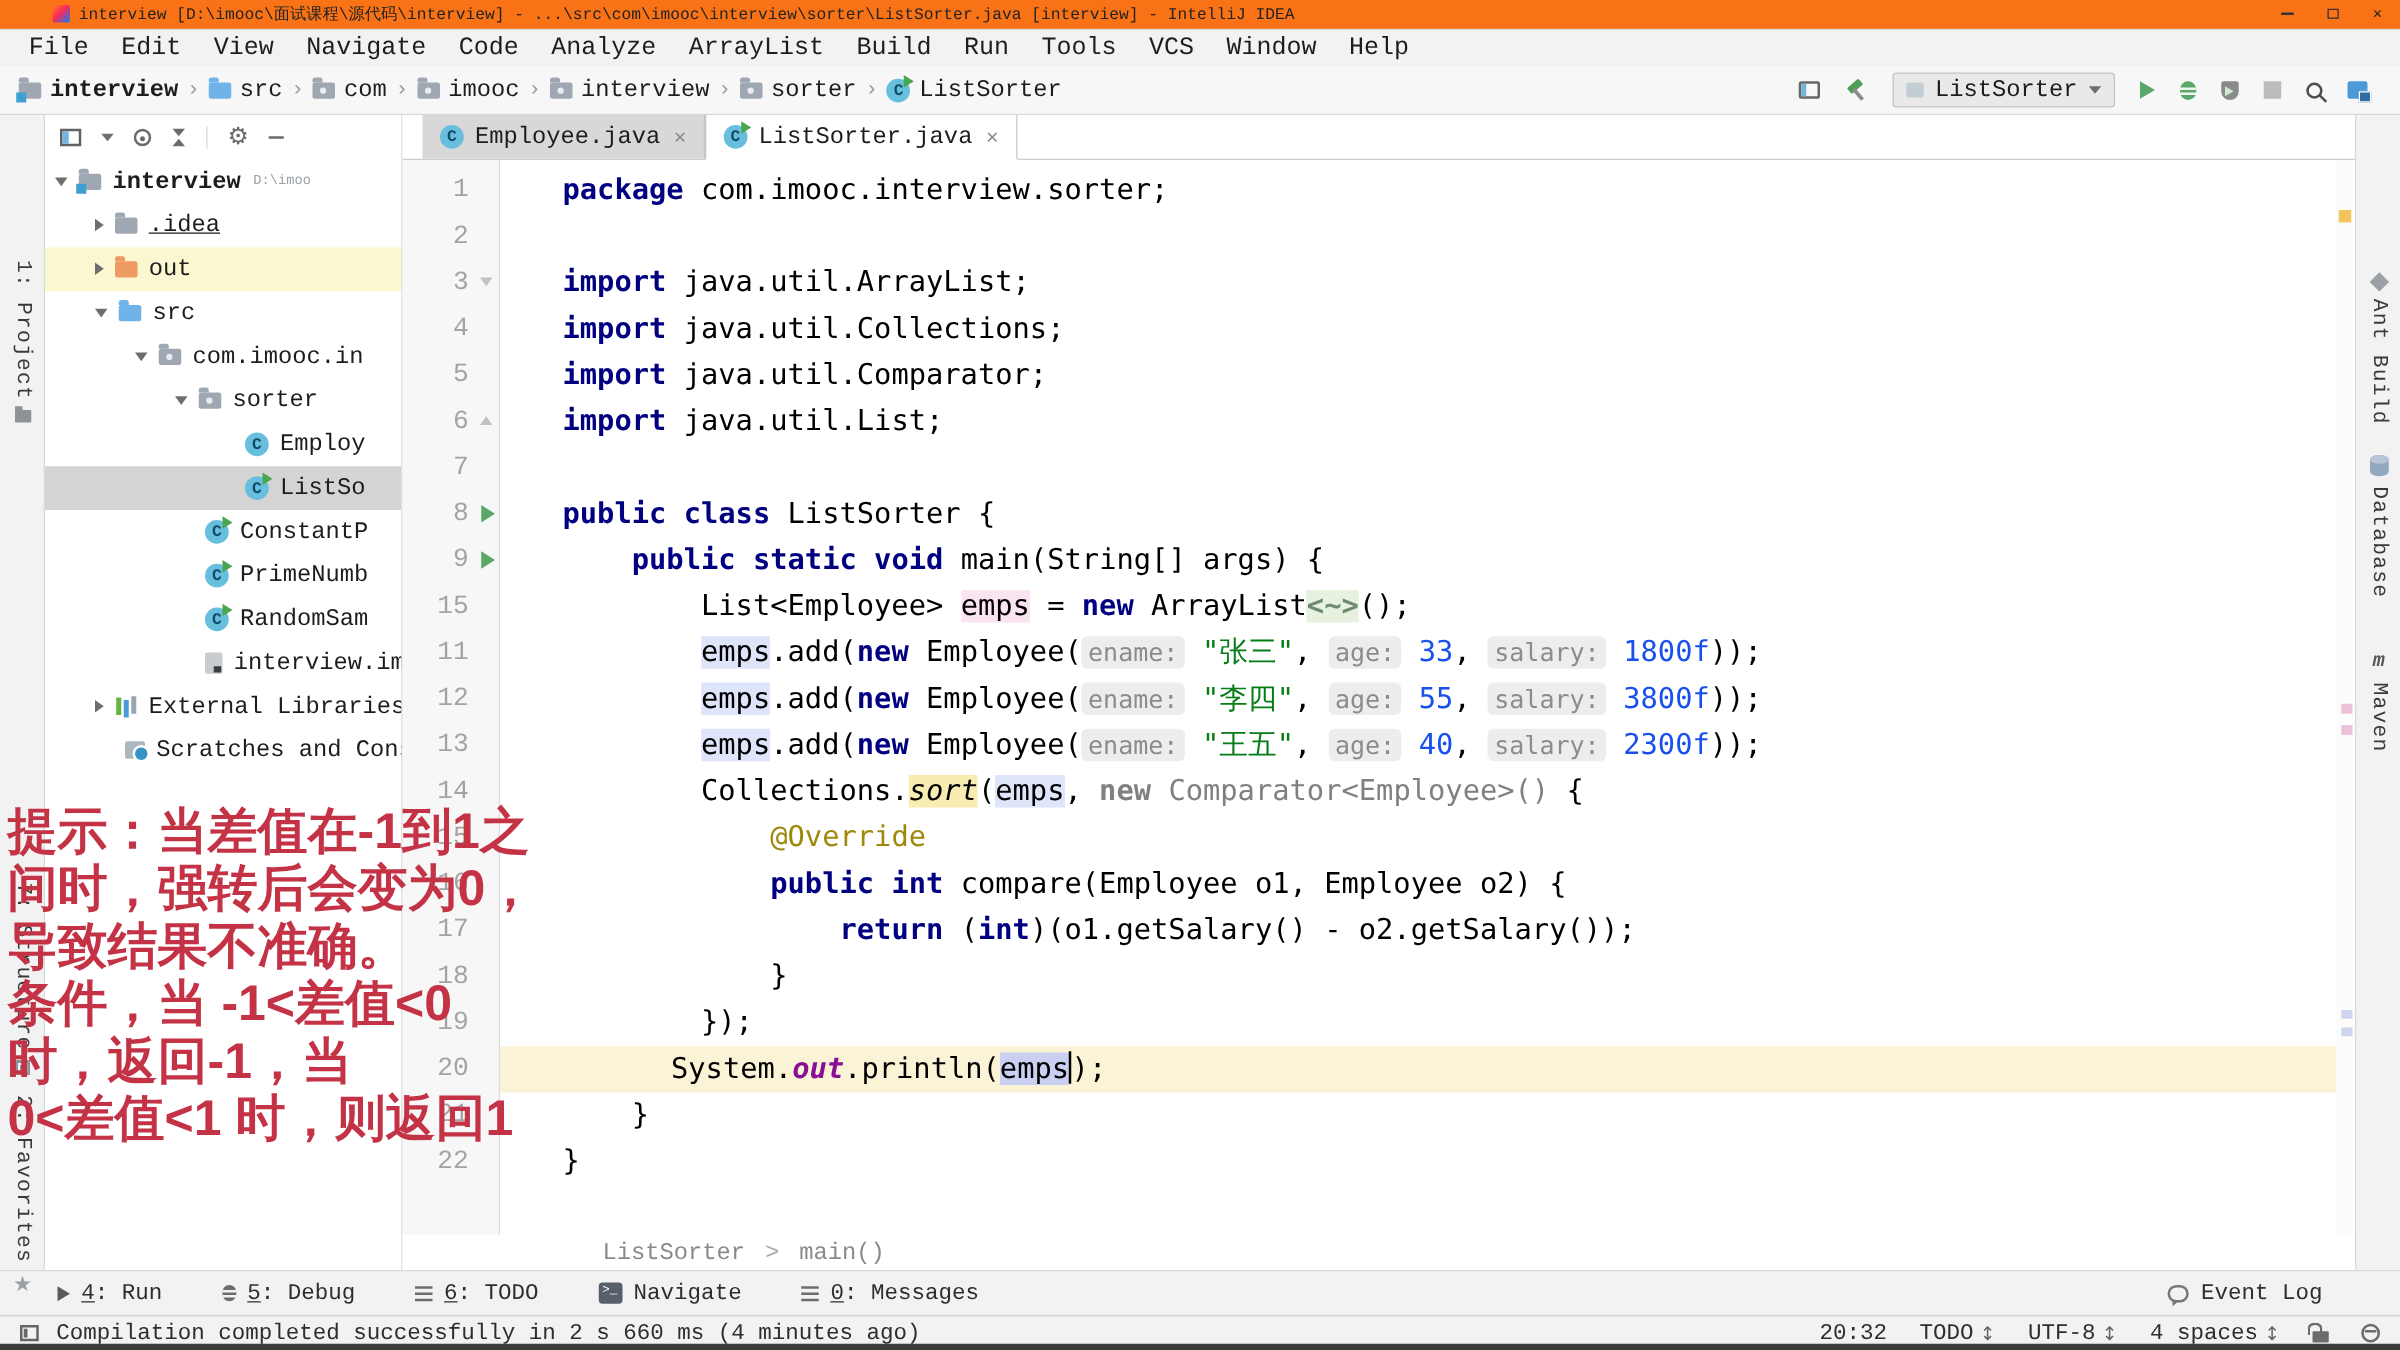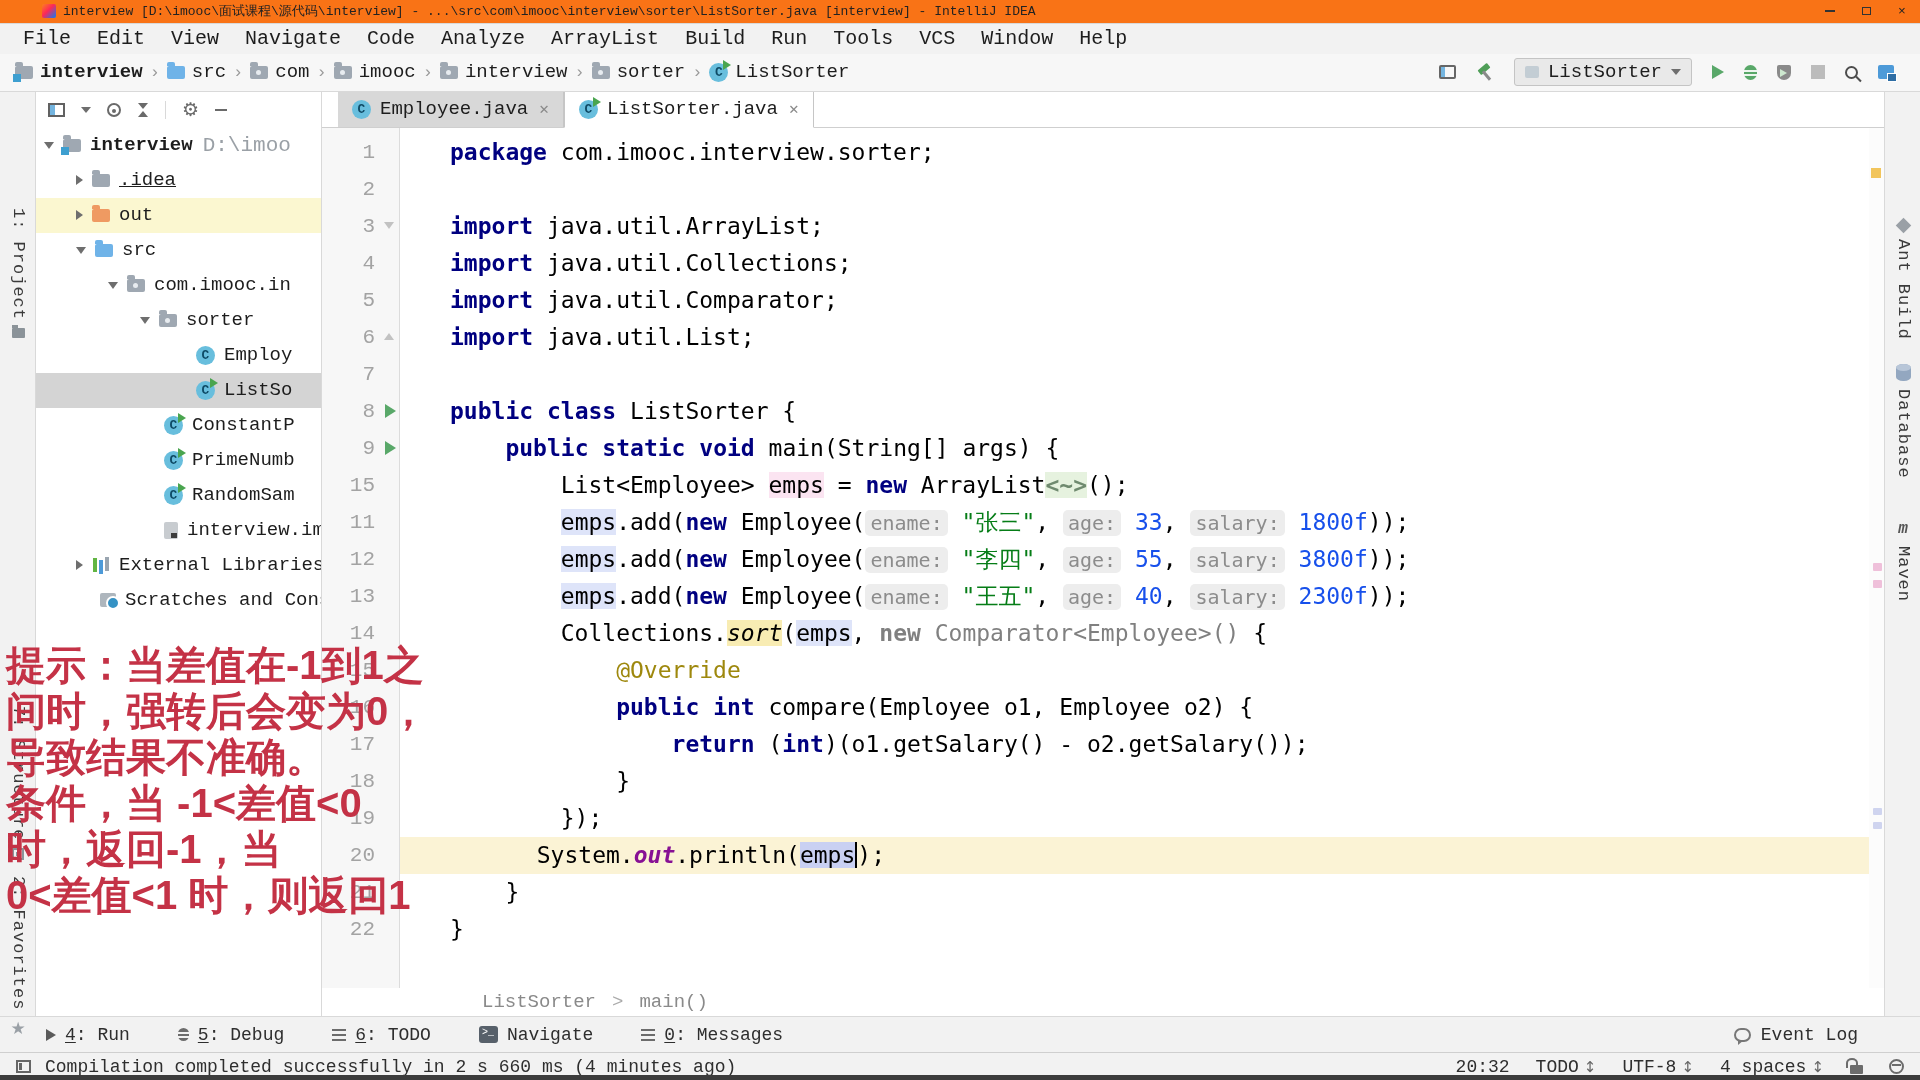--- a/index.html
+++ b/index.html
@@ -94,21 +94,21 @@
   
   .project { width:286px; border-right:1px solid #d9d9d9; overflow:hidden; position:relative; flex:none; }
   .pp-header { height:36px; display:flex; align-items:center; gap:16px; padding:0 12px; }
   .pp-sep { width:1px; height:18px; background:#d9d9d9; }
   .tree { font-size:19px; }
   .tree-row { height:35px; display:flex; align-items:center; white-space:nowrap; }
   .tree-row.sel { background:#d4d4d4; }
   .tree-row.hl { background:#fbf7d0; }
   .tree-row .lbl { margin-left:9px; }
   .tree-row .lbl.bold { font-weight:bold; }
-  .tree-row .sub { margin-left:10px; color:#9aa0a6; font-size:21px; }
+  .tree-row .sub { margin-left:10px; color:#9aa0a6; font-size:11px; }
 
   
   .editor { flex:1; min-width:0; display:flex; flex-direction:column; position:relative; }
   .tabbar { height:36px; background:#fff; border-bottom:1px solid #cfcfcf; display:flex; align-items:stretch; padding-left:16px; font-size:19px; }
   .tab { display:flex; align-items:center; gap:9px; padding:0 14px; border-right:1px solid #c6c6c6; background:#d8d8d8; }
   .tab.active { background:#fff; border-left:1px solid #c6c6c6; margin-bottom:-1px; border-bottom:1px solid #fff; }
   .tab-close { color:#8a8a8a; font-size:16px; margin-left:2px; }
 
   .code-zone { flex:1; display:flex; position:relative; overflow:hidden; }
   .gutter { width:78px; background:#f7f7f7; border-right:1px solid #dcdcdc; padding-top:6px; flex:none; }

